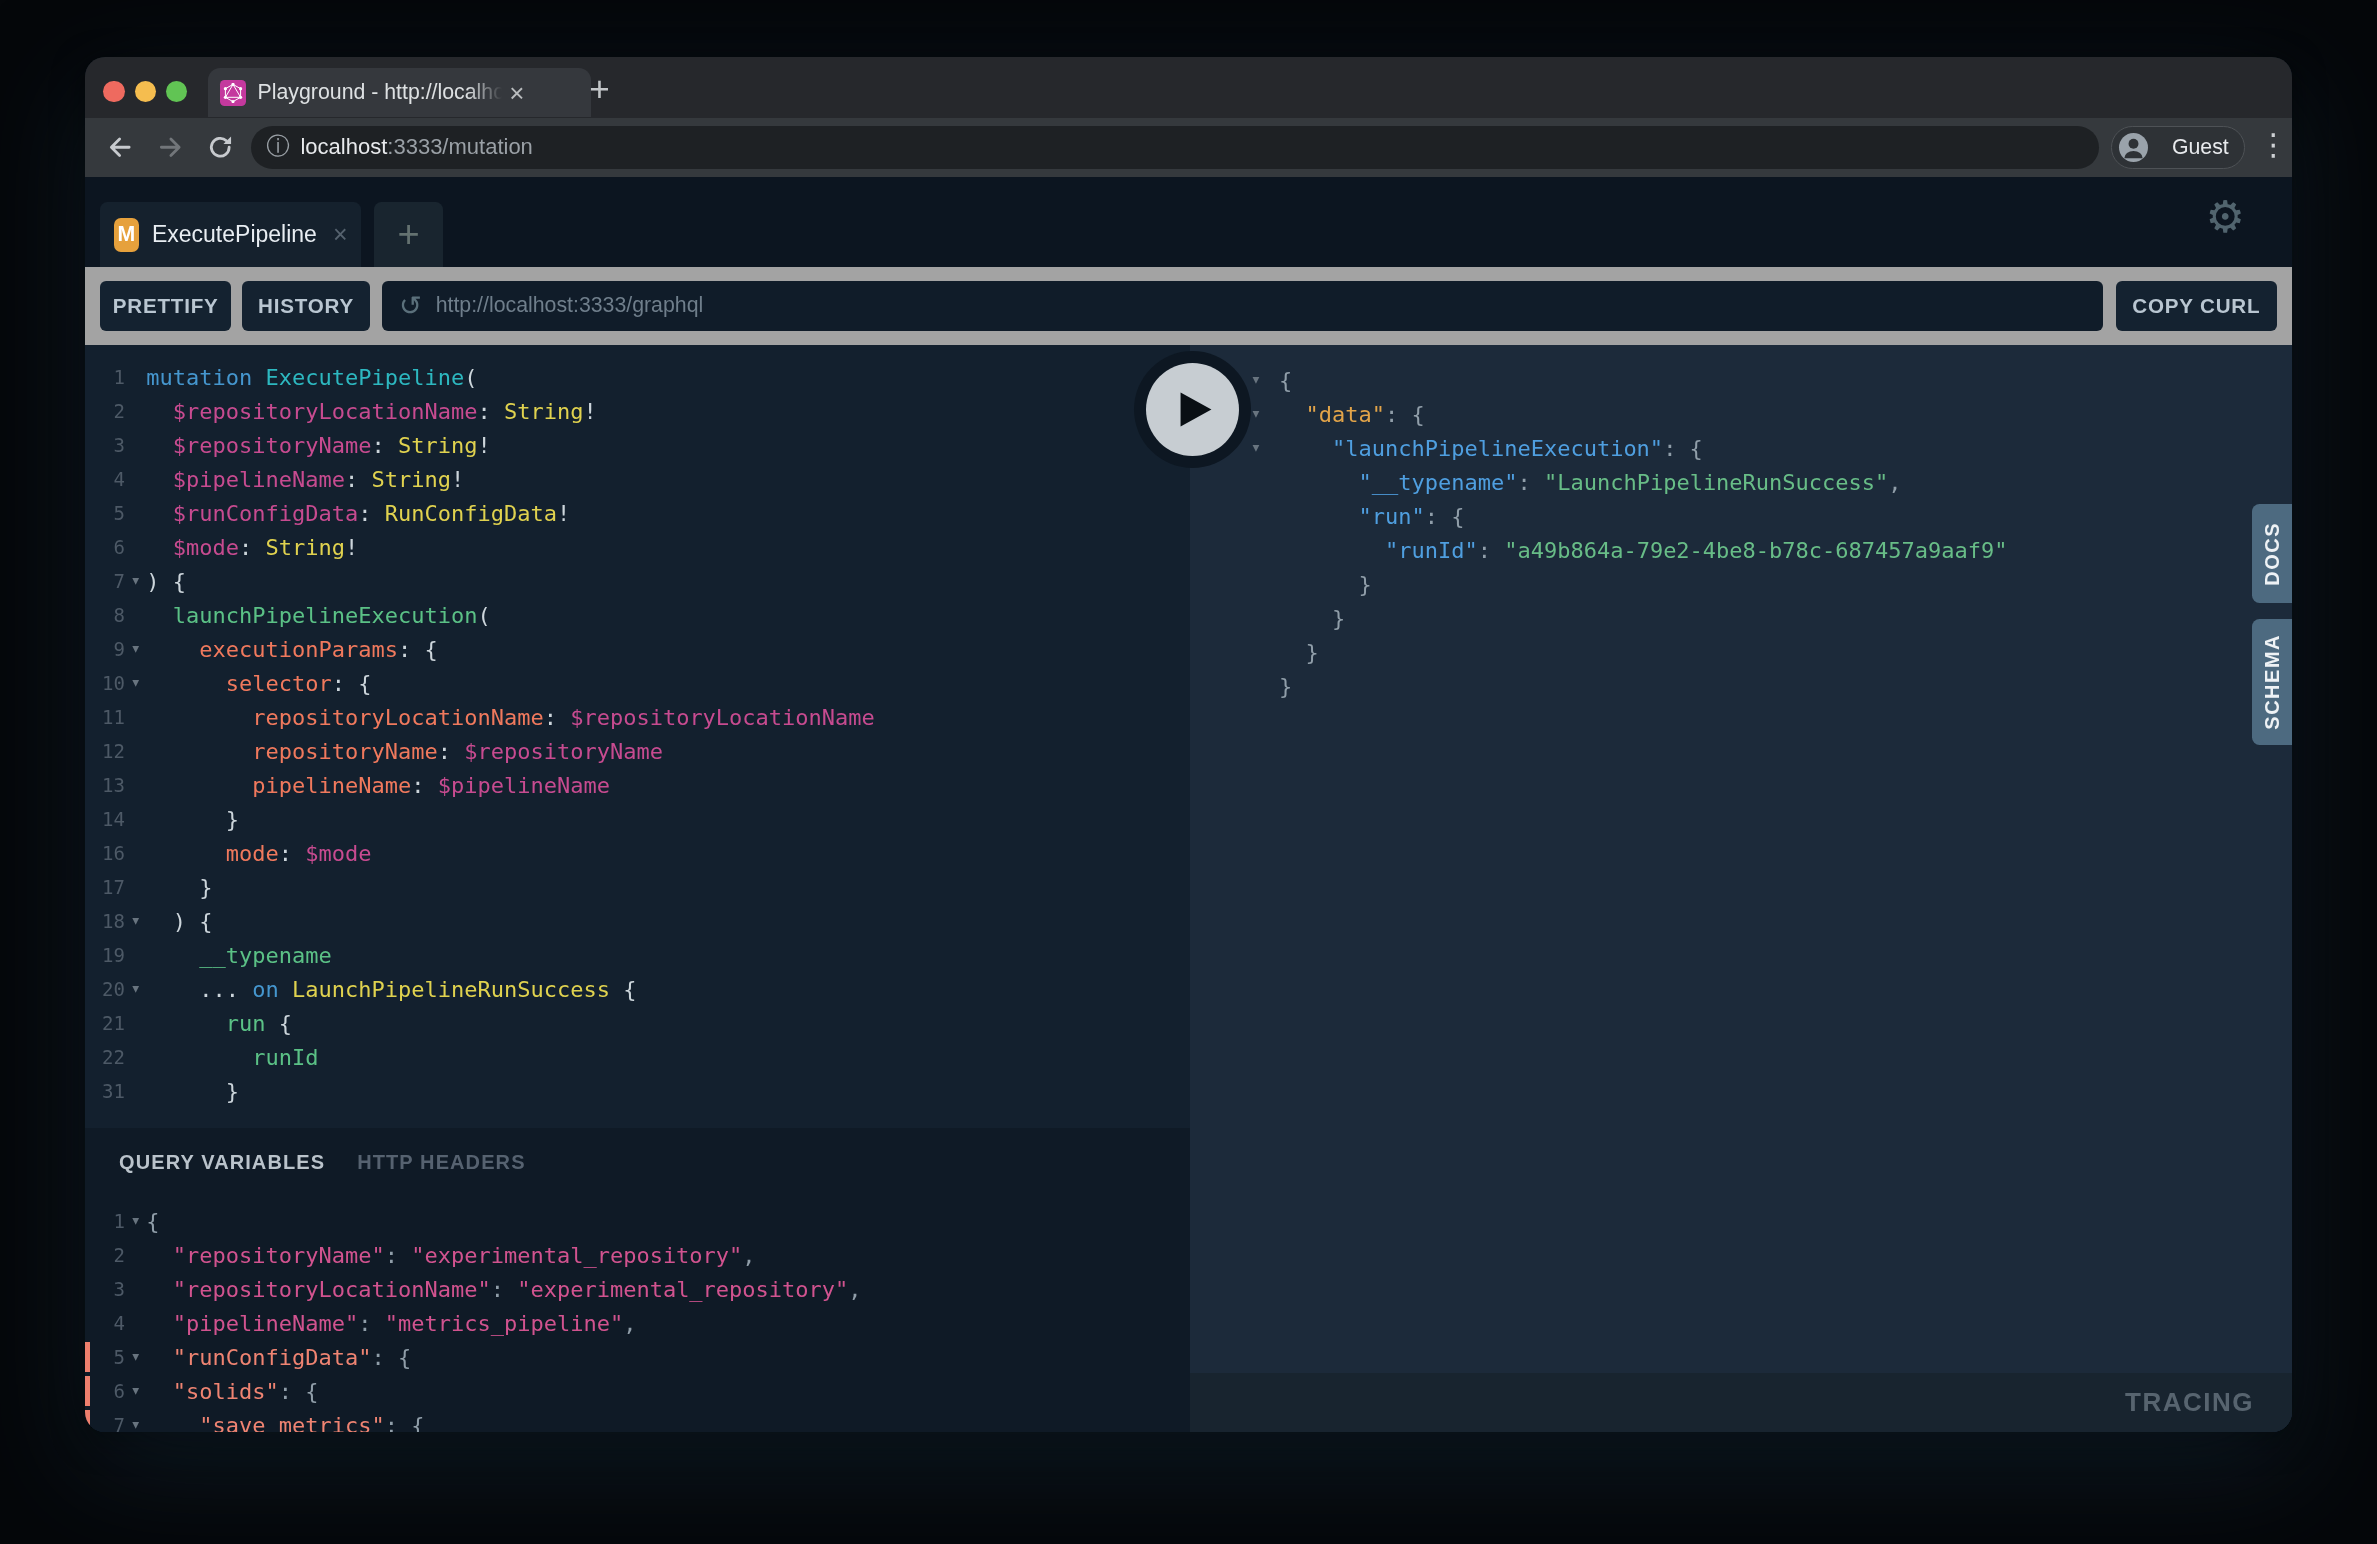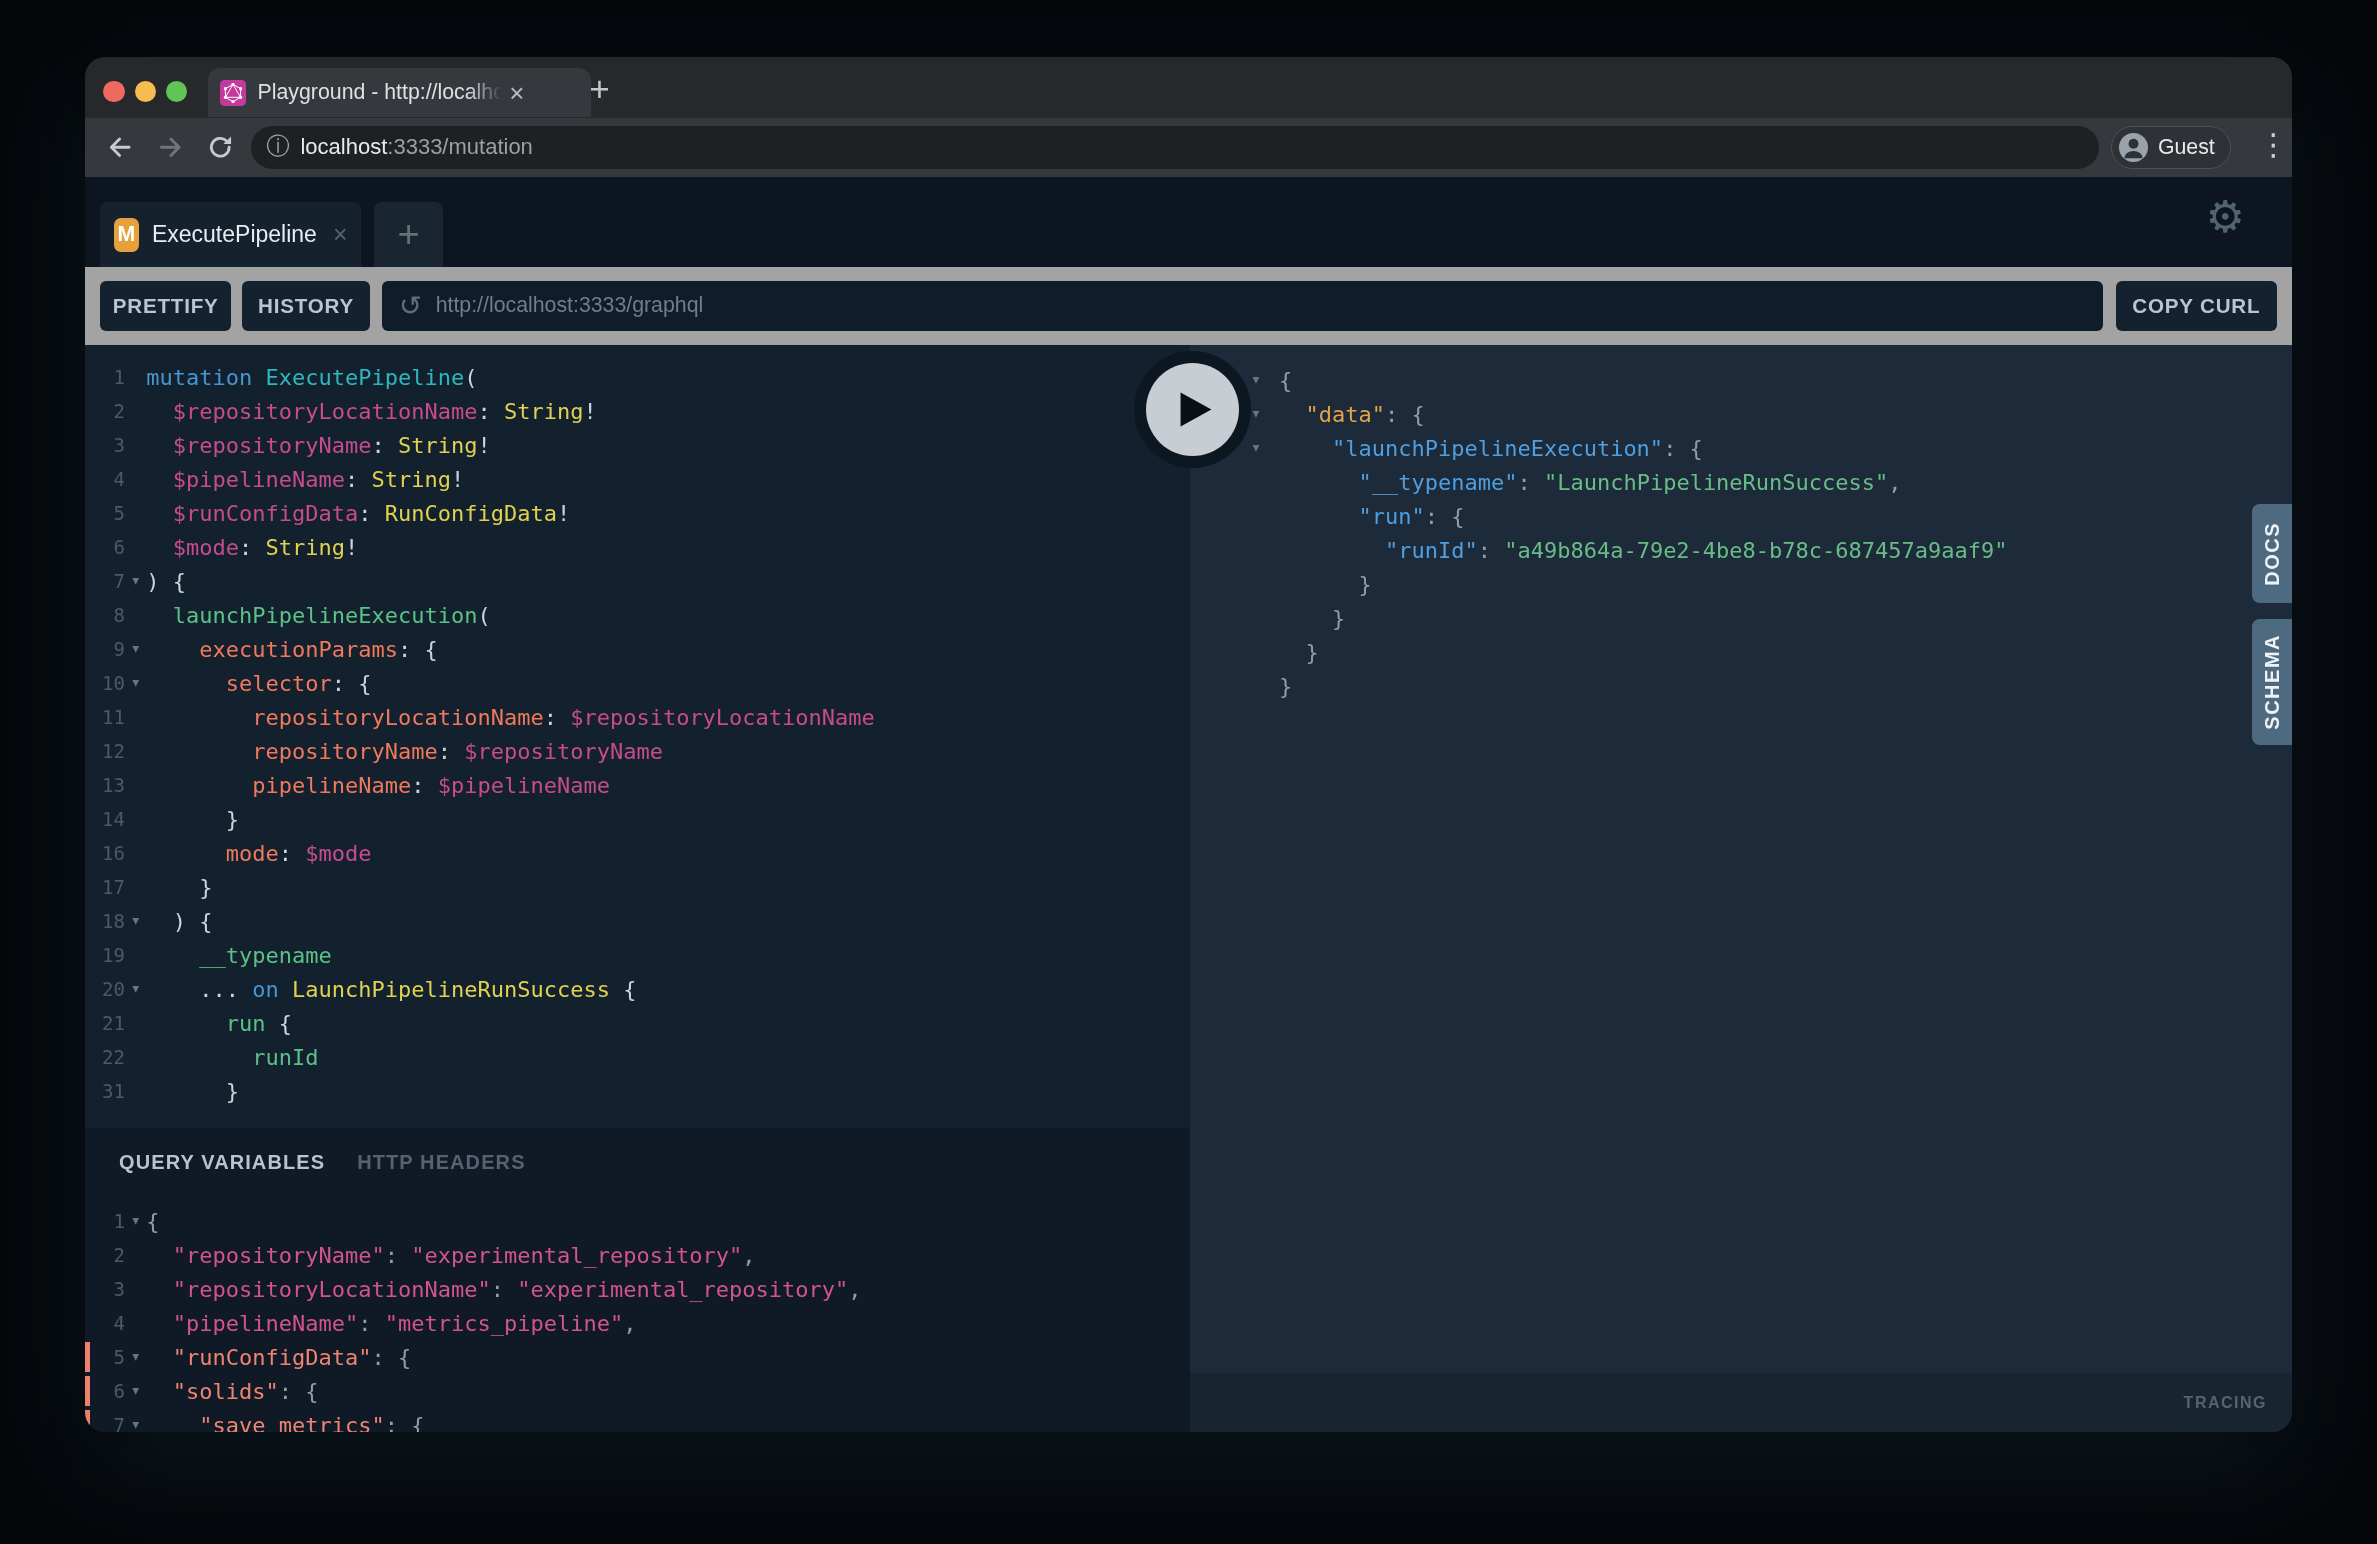--- a/index.html
+++ b/index.html
@@ -31,21 +31,21 @@
           align-items:center;justify-content:center;color:#c2c5c8;font-size:35px;font-weight:300;}
   .toolbar{height:59px;background:#35393d;position:relative;}
   .nav-ic{position:absolute;top:13.7px;width:30.5px;height:30.5px;}
   .pill{position:absolute;left:166px;right:193px;top:7.6px;height:43px;border-radius:22px;
         background:#1e2124;display:flex;align-items:center;padding:0 15.2px;gap:10.7px;}
   .info-ic{color:#9aa0a6;font-size:23.6px;line-height:1;}
   .pill-text{font-size:22px;white-space:nowrap;}
   .host{color:#e8eaed;} .rest{color:#9aa0a6;}
   .chip{position:absolute;left:2026px;top:7.6px;height:43px;border-radius:21.3px;background:#2e3236;
         border:0.8px solid #4e5256;box-sizing:border-box;display:flex;align-items:center;
-        padding:0 15.2px 0 6.9px;gap:10px;}
+        padding:0 15.2px 0 6.9px;gap:24px;}
   .avatar{width:29px;height:29px;border-radius:50%;background:#9aa3ab;display:flex;
           align-items:center;justify-content:center;overflow:hidden;}
   .chip-label{font-size:21.3px;color:#e8eaed;}
   .kebab{position:absolute;left:2173px;top:9.1px;font-size:30.5px;color:#ced1d4;}
   
   .pg{position:absolute;top:120px;left:0;right:0;bottom:0;background:#0c1520;}
   .pg-topbar{height:90px;position:relative;}
   .pg-tab{position:absolute;left:15.2px;top:25px;width:261px;height:65px;background:#15212d;
           border-radius:7.6px 7.6px 0 0;display:flex;align-items:center;padding:0 13.7px;gap:13px;box-sizing:border-box;}
   .m-badge{width:34px;height:34px;border-radius:6.9px;background:#e6a13c;color:#fff;font-weight:bold;
@@ -72,21 +72,21 @@
   .response-pane{flex:1;background:#1c2a3a;position:relative;overflow:hidden;}
   .query-code{position:absolute;top:15.2px;left:0;right:0;}
   .vars{position:absolute;left:0;right:0;top:783px;bottom:0;background:#0f1a26;overflow:hidden;z-index:2;}
   .vars-tabs{position:absolute;top:23px;left:34px;display:flex;gap:32px;align-items:center;}
   .vtab{font-size:20px;font-weight:bold;letter-spacing:1.1px;}
   .vtab-active{color:#bac3cb;}
   .vtab-inactive{color:#566270;}
   .vars-code{position:absolute;top:76px;left:0;right:0;}
   .resp-code{position:absolute;top:18.3px;left:0;right:0;}
   .tracing{position:absolute;left:0;right:0;bottom:0;height:59px;background:#18242f;display:flex;
-           align-items:center;justify-content:flex-end;padding-right:25px;font-size:16px;
+           align-items:center;justify-content:flex-end;padding-right:38px;font-size:26px;
            font-weight:bold;letter-spacing:1.5px;color:#57646f;z-index:1;}
   .play{position:absolute;left:1049px;top:6.1px;width:117px;height:117px;border-radius:50%;
         background:#0d1722;display:flex;align-items:center;justify-content:center;z-index:6;}
   .play-inner{width:93px;height:93px;border-radius:50%;background:#c7cdd2;display:flex;
               align-items:center;justify-content:center;}
   .side-tab{position:absolute;right:0;width:40px;background:#4d6a80;border-radius:7.6px 0 0 7.6px;
             display:flex;align-items:center;justify-content:center;z-index:5;}
   .side-docs{top:159px;height:99px;}
   .side-schema{top:274px;height:126px;}
   .vtext{writing-mode:vertical-rl;transform:rotate(180deg);color:#eef2f5;font-size:20px;

